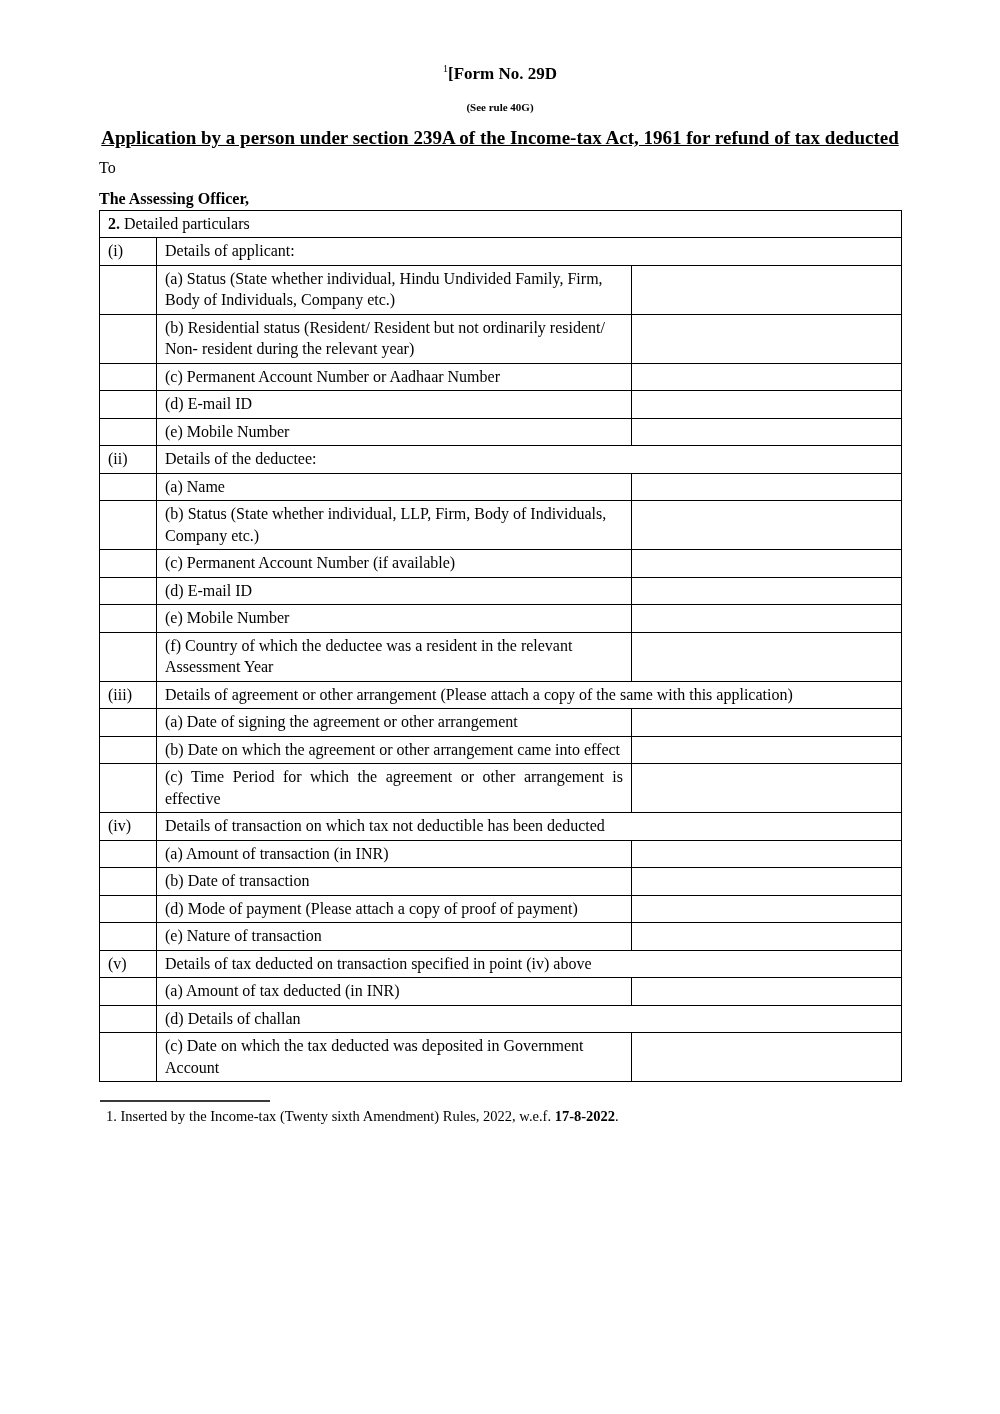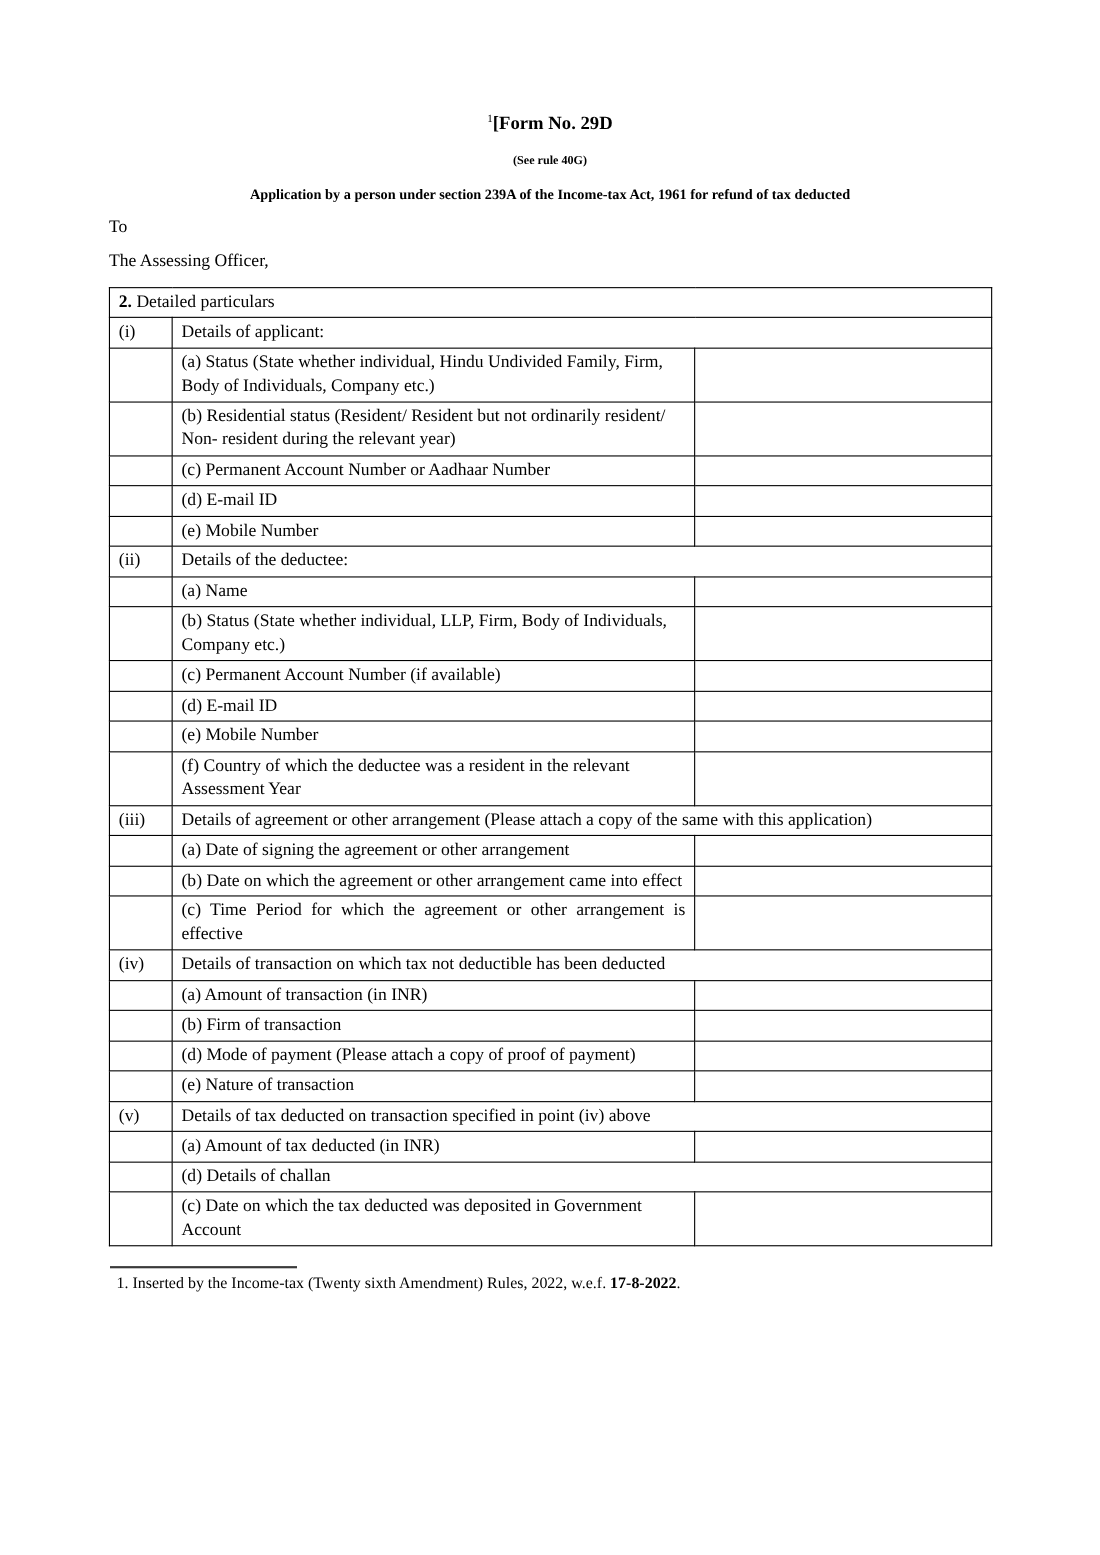--- a/index.html
+++ b/index.html
@@ -5,36 +5,35 @@
   * { box-sizing: border-box; }
   html, body { margin: 0; padding: 0; background: #ffffff; }
   .page {
     position: relative;
     width: 1000px;
     height: 1414px;
     background: #ffffff;
     color: #000000;
     font-family: "Liberation Serif", "DejaVu Serif", serif;
     font-size: 16px;
-    padding: 98px 99px 0 99px;
+    padding: 58px 99px 0 99px;
     overflow: hidden;
   }
   .center { text-align: center; }
   .b { font-weight: bold; }
   .form-no { font-size: 17px; line-height: 22px; font-weight: bold; }
   .form-no sup { font-weight: normal; font-size: 10px; }
   .see-rule { font-size: 11px; line-height: 22px; font-weight: bold; margin-top: 11px; }
-  .app-title { font-size: 13px; line-height: 22px; font-weight: bold; margin-top: 9px; }
+  .app-title { font-size: 19px; line-height: 22px; font-weight: bold; margin-top: 9px; text-decoration: underline; }
   .line-to { margin: 8px 0 0 0; line-height: 22px; }
-  .line-addressee { margin: 9px 0 0 0; line-height: 22px; }
+  .line-addressee { margin: 9px 0 0 0; line-height: 22px; font-weight: bold; }
   .intro { margin: 8px 0 0 0; line-height: 22px; text-align: justify; }
 
   table.particulars {
     width: 802px;
-    margin-top: 12px;
     border-collapse: collapse;
     table-layout: fixed;
   }
   table.particulars td {
     border: 1.5px solid #000000;
     padding: 2px 8px 3px 8px;
     line-height: 21.5px;
     vertical-align: top;
     font-size: 16px;
     overflow: hidden;
@@ -169,21 +168,21 @@
         <td>(iv)</td>
         <td colspan="2">Details of transaction on which tax not deductible has been deducted</td>
       </tr>
       <tr>
         <td></td>
         <td>(a) Amount of transaction (in INR)</td>
         <td></td>
       </tr>
       <tr>
         <td></td>
-        <td>(b) Firm of transaction</td>
+        <td>(b) Date of transaction</td>
         <td></td>
       </tr>
       <tr>
         <td></td>
         <td>(d) Mode of payment (Please attach a copy of proof of payment)</td>
         <td></td>
       </tr>
       <tr>
         <td></td>
         <td>(e) Nature of transaction</td>

